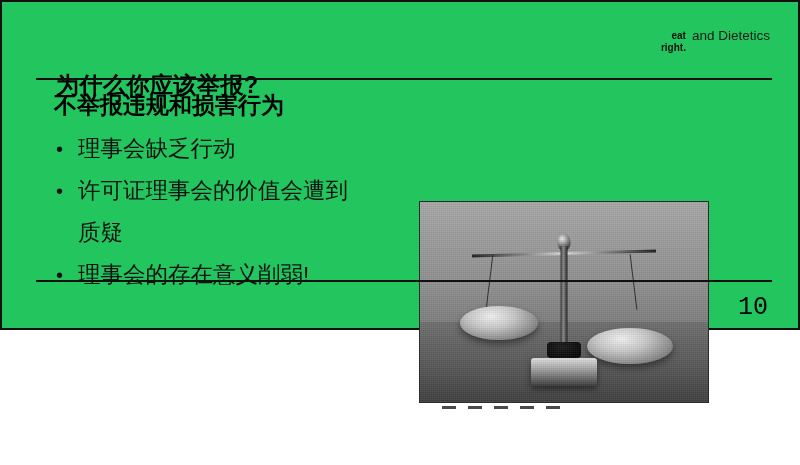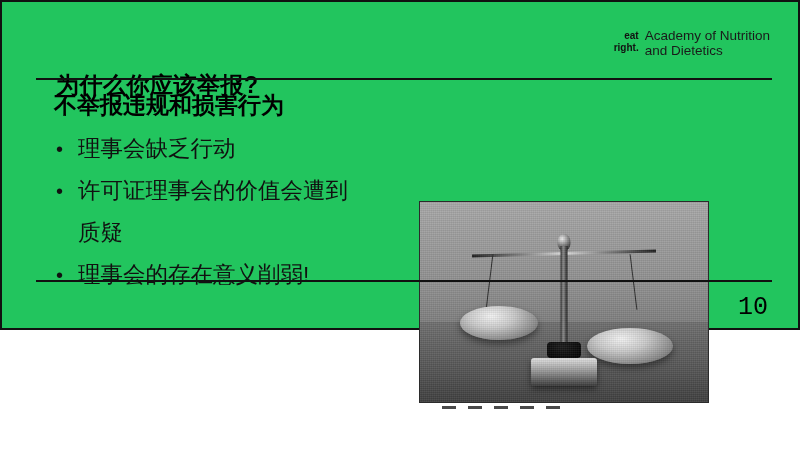--- a/index.html
+++ b/index.html
@@ -250,21 +250,20 @@
 <body>
 
 <div class="slide">
 
   <div class="logo-block">
     <div class="logo-mark">
       <span class="eat-word">eat</span>
       <span class="right-word">right.</span>
     </div>
     <div class="logo-text">
-      <span>Academy of Nutrition</span>
       <span>and Dietetics</span>
     </div>
   </div>
 
   <div class="slide-title">为什么你应该举报?</div>
 
   <div class="rule-top"></div>
 
   <div class="subhead">不举报违规和损害行为</div>
 

